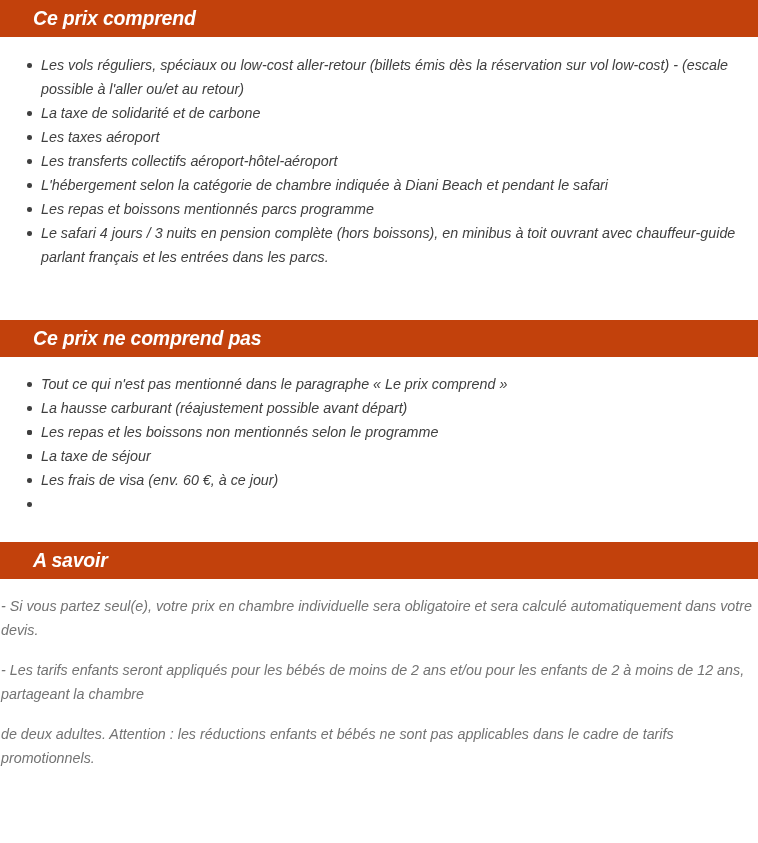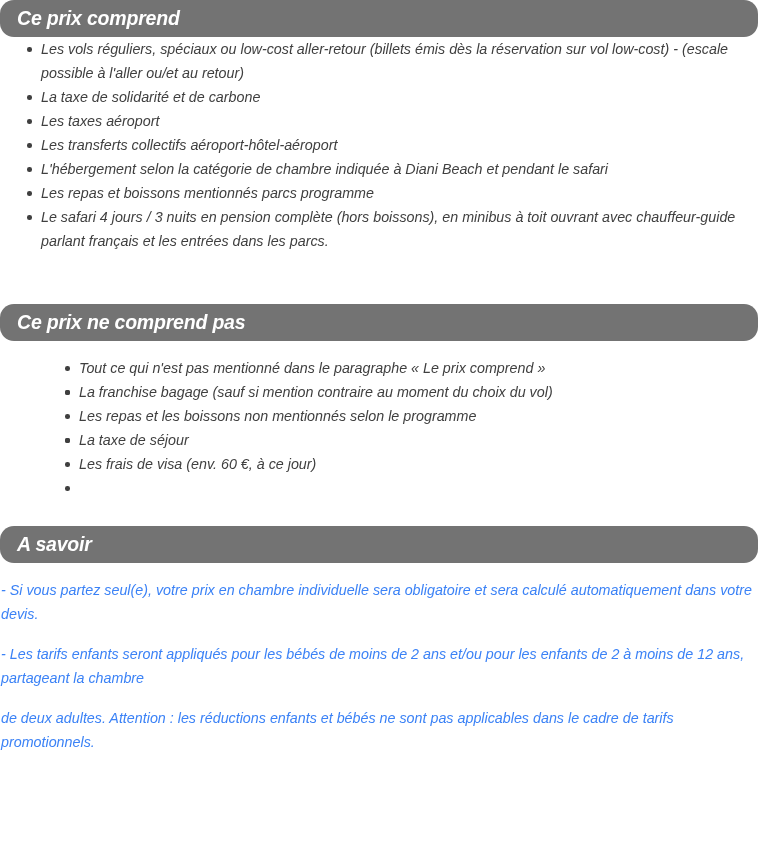--- a/index.html
+++ b/index.html
@@ -15,27 +15,26 @@
   }
   .page {
     position: relative;
     width: 758px;
     height: 843px;
     box-sizing: border-box;
   }
   .section { width: 100%; }
 
   .section-header {
-    background: #737373;
+    background: #c2410c;
     height: 37px;
     display: flex;
     align-items: center;
-    padding-left: 17px;
+    padding-left: 33px;
     box-sizing: border-box;
-    border-radius: 14px;
   }
   .section-header .title {
     color: #ffffff;
     font-style: italic;
     font-weight: bold;
     font-size: 19.5px;
     letter-spacing: -0.2px;
     line-height: 1;
     white-space: nowrap;
   }
@@ -57,30 +56,30 @@
   .bullets li .dot {
     position: absolute;
     left: 27px;
     top: 10px;
     width: 4.5px;
     height: 4.5px;
     border-radius: 50%;
     background: #3f3f3f;
   }
 
-  .list-wrap-1 { padding-top: 0; }
-  .list-wrap-2 { padding-top: 15px; padding-left: 38px; }
+  .list-wrap-1 { padding-top: 16px; }
+  .list-wrap-2 { padding-top: 15px; }
 
   .spacer-1 { height: 51px; }
   .spacer-2 { height: 50px; }
 
   .paras { padding-top: 15px; }
   .paras p {
     margin: 0;
-    color: #3b82f6;
+    color: #737373;
     font-style: italic;
     font-size: 14.3px;
     line-height: 24px;
     padding-left: 1px;
     padding-right: 2px;
   }
   .paras p + p { margin-top: 16px; }
 </style>
 </head>
 <body>
@@ -132,24 +131,24 @@
       <span class="title">Ce prix ne comprend pas</span>
     </div>
     <div class="list-wrap-2">
       <ul class="bullets">
         <li>
           <span class="dot"></span>
           <span>Tout ce qui n'est pas mentionné dans le paragraphe « Le prix comprend »</span>
         </li>
         <li>
           <span class="dot"></span>
+          <span>La hausse carburant (réajustement possible avant départ)</span>
         </li>
         <li>
           <span class="dot"></span>
-          <span>La franchise bagage (sauf si mention contraire au moment du choix du vol)</span>
         </li>
         <li>
           <span class="dot"></span>
           <span>Les repas et les boissons non mentionnés selon le programme</span>
         </li>
         <li>
           <span class="dot"></span>
         </li>
         <li>
           <span class="dot"></span>

